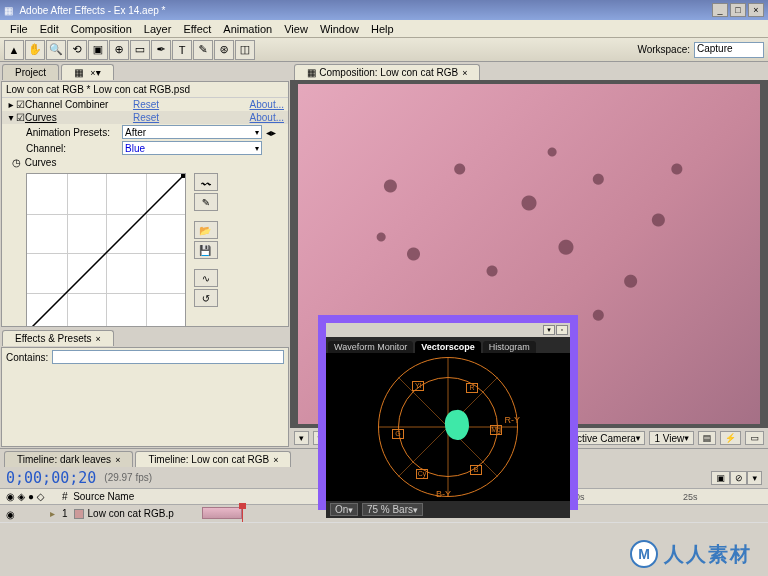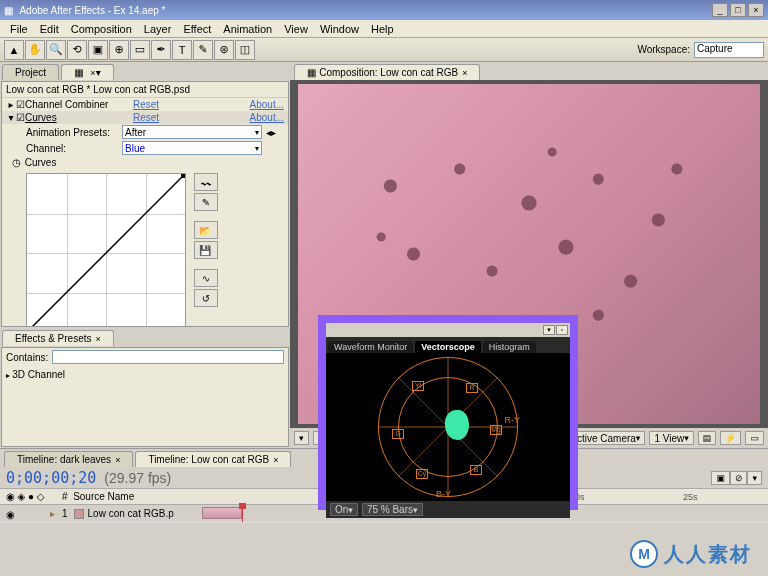--- a/index.html
+++ b/index.html
@@ -64,21 +64,21 @@
 .vscope .r2{inset:20px}
 .vscope .axis{position:absolute;color:#d97820;font-size:9px;font-weight:normal}
 .vscope .blob{position:absolute;left:48%;top:38%;width:24px;height:30px;background:#3ee8a8;border-radius:50% 45% 55% 50%;transform:rotate(-8deg)}
 .vscope .target{position:absolute;width:12px;height:10px;border:1px solid #d97820;font-size:7px;color:#d97820;text-align:center;line-height:8px}
 .scopefoot{height:17px;background:#2a2a2a;display:flex;align-items:center;padding:0 4px;gap:4px}
 .sfbtn{height:13px;padding:0 4px;background:#444;border:1px solid #666;color:#ccc;font-size:9px;display:flex;align-items:center}
 .bottom{height:128px;background:#d4d0c8;border-top:1px solid #999}
 .tltabrow{height:18px;display:flex;align-items:flex-end;padding-left:4px;background:#d4d0c8}
 .tlhead{height:22px;display:flex;align-items:center;padding:0 6px;border-bottom:1px solid #aaa}
 .timecode{color:#2558c9;font-size:15px;font-family:monospace;margin-right:8px}
-.fps{font-size:14px;color:#666}
+.fps{font-size:10px;color:#666}
 .tlcols{height:16px;display:flex;align-items:center;background:#e8e5d8;border-bottom:1px solid #aaa;font-size:9px}
 .tlcols .c1{width:50px;padding-left:6px}
 .tlcols .c2{width:12px}
 .tlcols .c3{flex:0 0 140px}
 .tlcols .ruler{flex:1;display:flex;position:relative;height:100%;align-items:center}
 .tlcols .tick{position:absolute;font-size:9px;color:#555}
 .tlrow{height:18px;display:flex;align-items:center;border-bottom:1px solid #ddd;font-size:10px}
 .tlrow .c1{width:50px;padding-left:6px;display:flex;gap:2px}
 .tlrow .c2{width:12px;color:#8a7a4a}
 .tlrow .c3{flex:0 0 140px;display:flex;align-items:center}
@@ -211,21 +211,20 @@
           <span>Effects &amp; Presets</span>
           <span class="x">×</span>
         </div>
     </div>
     <div class="panel presetspanel">
       <div class="containsrow">
         <span class="lbl">Contains:</span>
         <input value="" style="">
       </div>
       <div class="presetlist">
-        <div class="item">3D Channel</div>
       </div>
     </div>
   </div>
 
   <div class="rightcol">
     <div class="comptabrow">
       <div class="tab"><span>▦</span>&nbsp;<span>Composition: Low con cat RGB</span><span class="x">×</span></div>
     </div>
     <div class="viewer">
       <div class="catimg">

